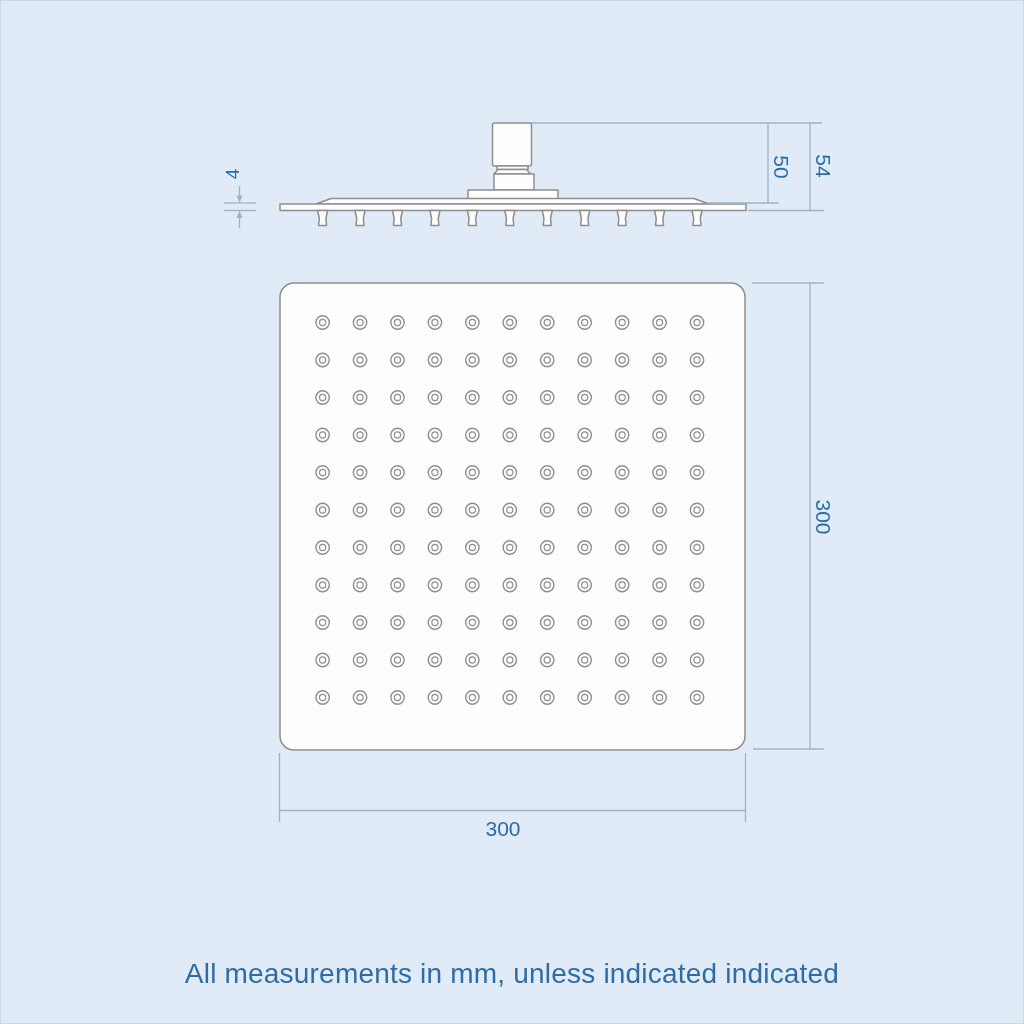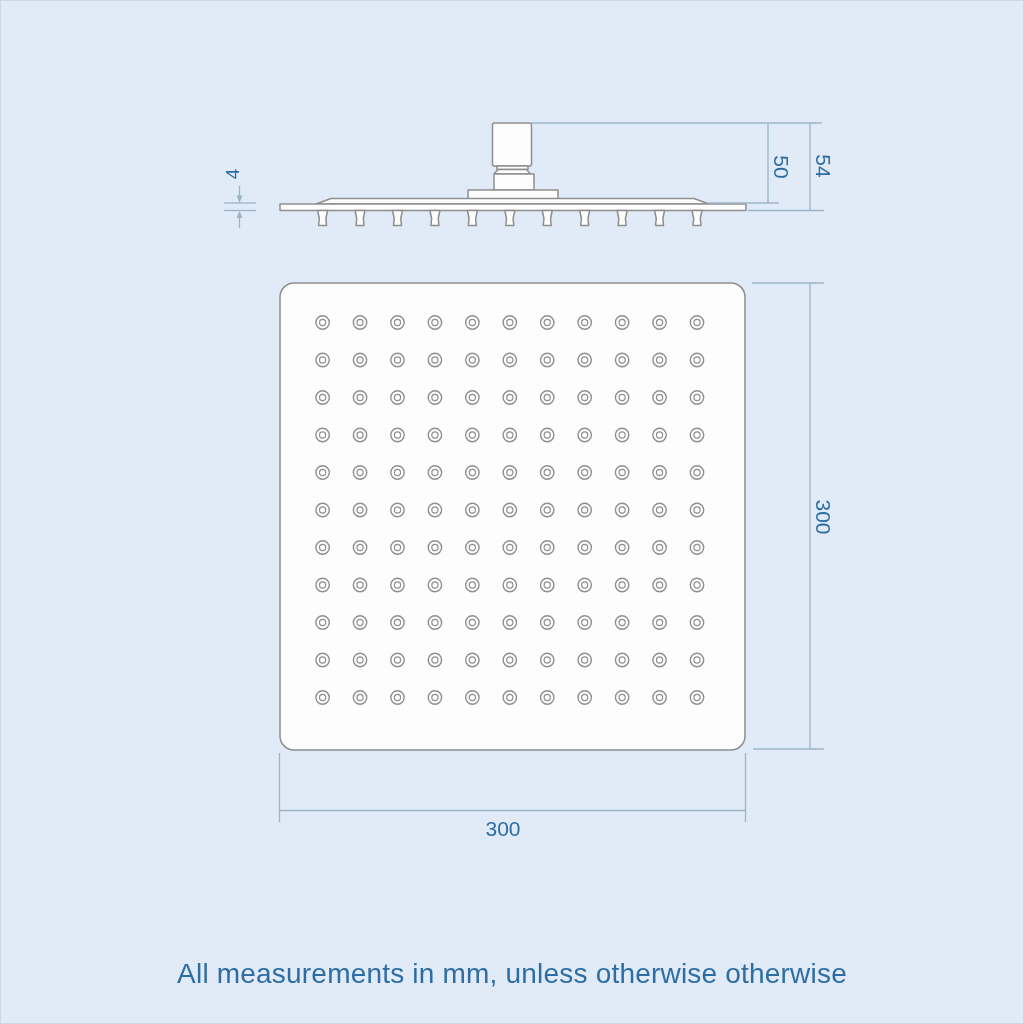--- a/index.html
+++ b/index.html
@@ -592,13 +592,13 @@
   </g>
 
   <g>
     <path class="dim" d="M279.5 753 V822"></path>
     <path class="dim" d="M745.5 753 V822"></path>
     <path class="dim" d="M280 810.5 H745"></path>
     <text class="dim-label" x="503" y="828">300</text>
   </g>
 </svg>
 
-<div class="caption">All measurements in mm, unless otherwise otherwise</div>
+<div class="caption">All measurements in mm, unless indicated indicated</div>
 
 </body></html>

